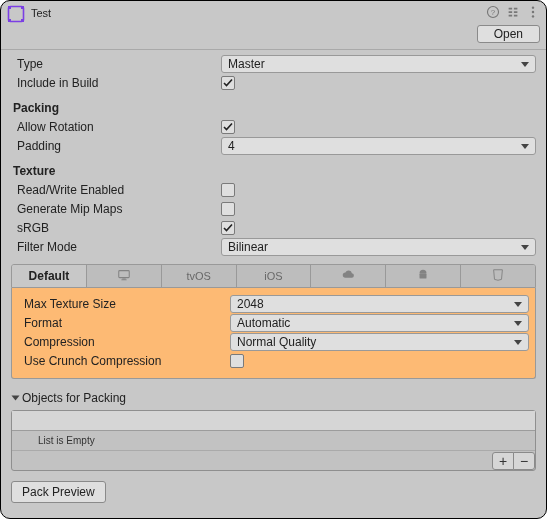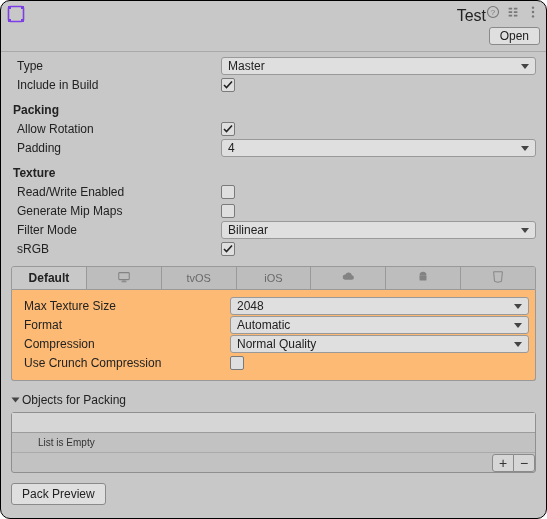--- a/index.html
+++ b/index.html
@@ -4,26 +4,26 @@
 <style>
   * { box-sizing: border-box; font-family: Arial, Helvetica, sans-serif; }
   body { margin:0; background:#fff; }
   .panel {
     width:547px; height:519px; margin:0; background:#c8c8c8;
     border:1px solid #000; border-radius:10px; overflow:hidden;
     font-size:12px; color:#222; user-select:none;
   }
   .hdr { display:flex; align-items:flex-start; padding:4px 6px 2px 6px; }
   .hdr-icon { width:18px; height:18px; margin-right:6px; flex-shrink:0; }
-  .hdr-title { font-size:16px; padding-top:2px; flex:1;text-align:right; }
+  .hdr-title { font-size:11px; padding-top:2px; flex:1; }
   .hdr-right { display:flex; align-items:center; gap:6px; }
   .hdr-btnrow { display:flex; justify-content:flex-end; padding:0 6px 6px 0; }
   .open-btn {
     background:#dfdfdf; border:1px solid #8a8a8a; border-radius:3px;
-    padding:1px 10px; font-size:12px; cursor:pointer;
+    padding:1px 16px; font-size:12px; cursor:pointer;
   }
   .sep { height:1px; background:#a9a9a9; margin:0; }
   .body { padding:4px 10px 10px 10px; }
   .row { display:flex; align-items:center; height:19px; }
   .lbl { width:210px; padding-left:6px; }
   .val { flex:1; display:flex; align-items:flex-end; }
   .bold { font-weight:bold; margin-top:6px; }
   .dropdown {
     flex:1; height:18px; background:#dfdfdf; border:1px solid #999;
     border-radius:3px; display:flex; align-items:center; padding:0 6px;
@@ -167,34 +167,34 @@
           <div class="chk"></div>
         </div>
     </div>
     <div class="row">
       <div class="lbl">Generate Mip Maps</div>
       <div class="val">
           <div class="chk"></div>
         </div>
     </div>
     <div class="row">
-      <div class="lbl">Filter Mode</div>
-      <div class="val">
-          <div class="dropdown">
-            <span>Bilinear</span>
-          </div>
-        </div>
-    </div>
-    <div class="row">
       <div class="lbl">sRGB</div>
       <div class="val">
           <div class="chk checked">
             <svg viewBox="0 0 10 10">
               <path d="M1 5l2.5 2.5L9 1.5" stroke="#222" stroke-width="1.6" fill="none"></path>
             </svg>
+          </div>
+        </div>
+    </div>
+    <div class="row">
+      <div class="lbl">Filter Mode</div>
+      <div class="val">
+          <div class="dropdown">
+            <span>Bilinear</span>
           </div>
         </div>
     </div>
 
     <div class="tabs">
       <div class="tab active">
           <span>Default</span>
         </div>
       <div class="tab">
         <span><svg viewBox="0 0 16 16">

